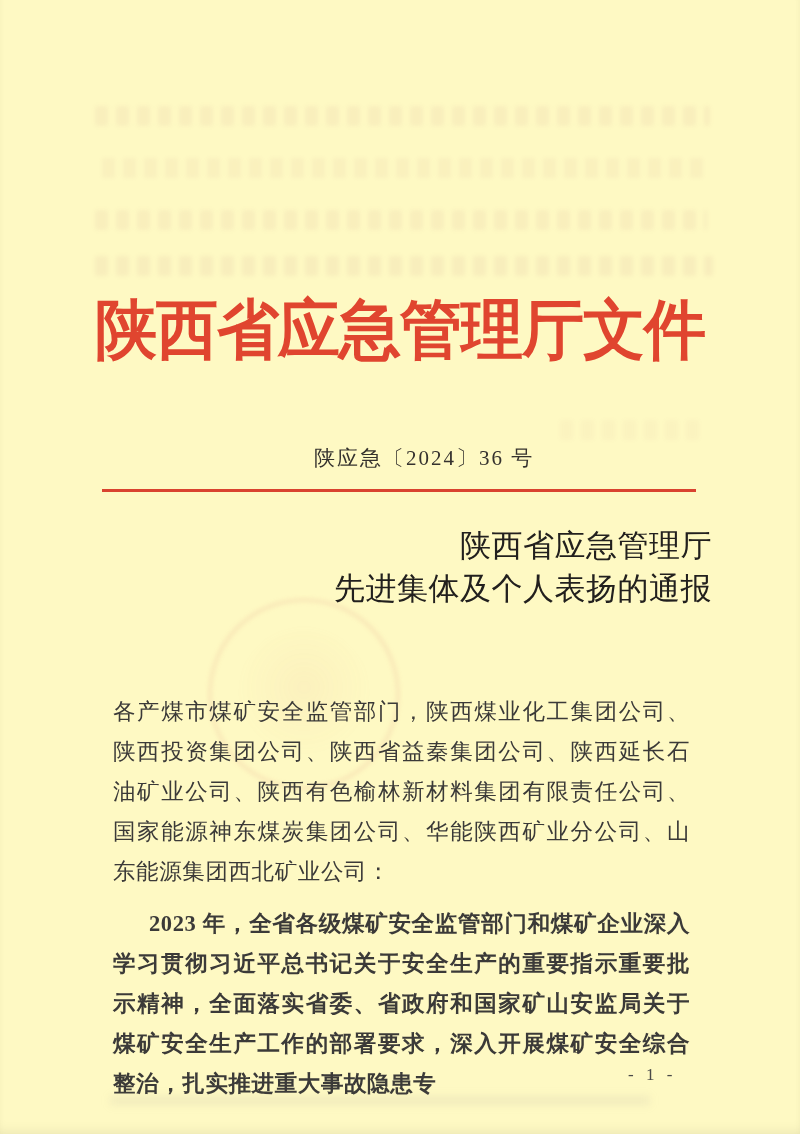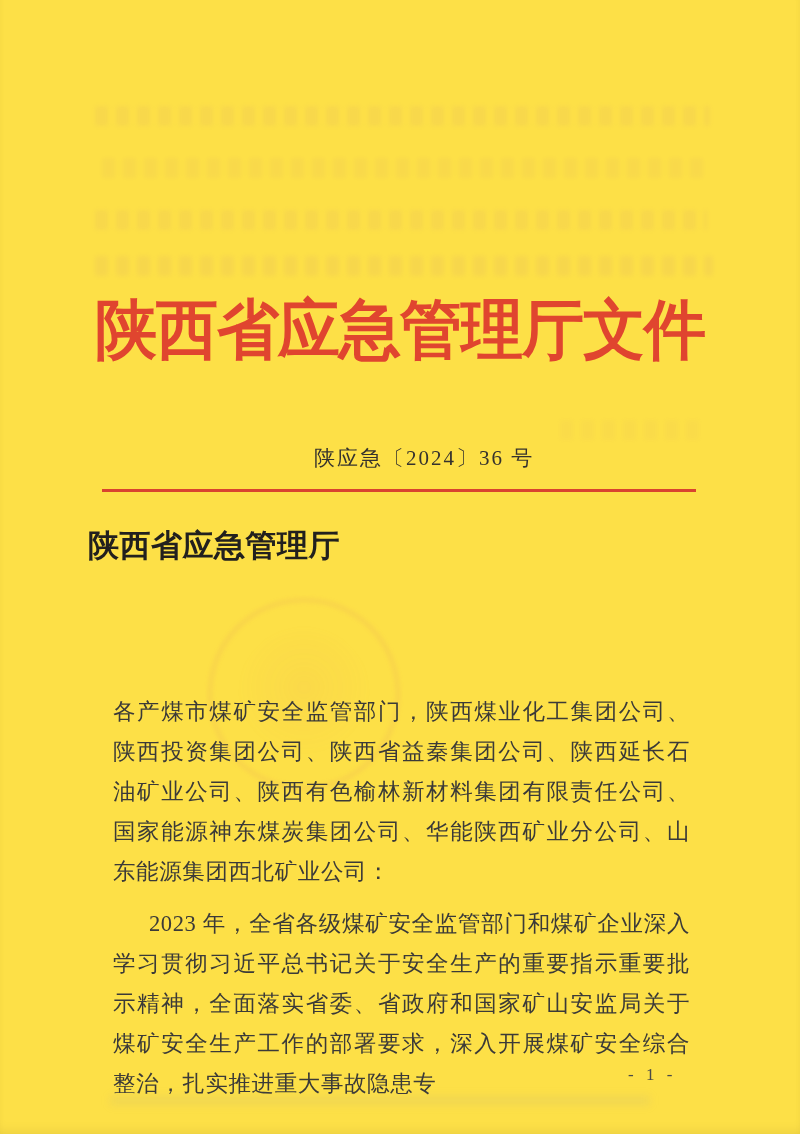--- a/index.html
+++ b/index.html
@@ -1,20 +1,20 @@
 <!DOCTYPE html>
 <html><head>
 <meta charset="utf-8">
 <style>
   html,body{margin:0;padding:0;background:#e9e7e2;}
   .page{
     position:relative;
     width:800px;height:1134px;
     margin:0 auto;
-    background:#fde047;
+    background:#fef9c3;
     overflow:hidden;
     font-family:"Liberation Serif", serif;
     box-shadow:inset 0 -8px 14px -8px rgba(0,0,0,0.10),
                inset -5px 0 10px -8px rgba(0,0,0,0.06),
                inset 5px 0 10px -9px rgba(0,0,0,0.05);
   }
   
   .bleed{
     position:absolute;
     height:20px;
@@ -67,39 +67,39 @@
   }
   .red-rule{
     position:absolute;
     top:489px;left:102px;
     width:594px;height:3px;
     background:#d9432f;
   }
   .doc-title{
     position:absolute;
     top:524px;left:88px;width:624px;
-    text-align:left;
+    text-align:right;
     color:#22201e;
     font-size:31px;
-    font-weight:700;
+    font-weight:400;
     line-height:43px;
     letter-spacing:0.5px;
   }
   .doc-title .t-line{white-space:nowrap;}
   .body-text{
     position:absolute;
     top:680px;left:101px;width:601px;
     color:#3b3a38;
     font-size:22.5px;
     line-height:40px;
     letter-spacing:0.6px;
     text-align:justify;
   }
   .body-text p{margin:12px;}
-  .body-text p.indent{text-indent:1.6em;}
+  .body-text p.indent{text-indent:1.6em;font-weight:bold;}
   .bottom-smudge{
     position:absolute;
     top:1096px;left:110px;width:540px;height:9px;
     background:rgba(160,158,152,0.14);
     filter:blur(4px);
   }
   .page-number{
     position:absolute;
     top:1065px;left:628px;
     color:#4a4a48;
@@ -122,20 +122,21 @@
   <div class="seal-ghost"></div>
 
   <div class="banner">陕西省应急管理厅文件</div>
 
   <div class="doc-number">陕应急〔2024〕36 号</div>
 
   <div class="red-rule"></div>
 
   <div class="doc-title">
     <div class="t-line">陕西省应急管理厅</div>
+    <div class="t-line">先进集体及个人表扬的通报</div>
   </div>
 
   <div class="body-text">
     <p>各产煤市煤矿安全监管部门，陕西煤业化工集团公司、陕西投资集团公司、陕西省益秦集团公司、陕西延长石油矿业公司、陕西有色榆林新材料集团有限责任公司、国家能源神东煤炭集团公司、华能陕西矿业分公司、山东能源集团西北矿业公司：</p>
     <p class="indent">2023 年，全省各级煤矿安全监管部门和煤矿企业深入学习贯彻习近平总书记关于安全生产的重要指示重要批示精神，全面落实省委、省政府和国家矿山安监局关于煤矿安全生产工作的部署要求，深入开展煤矿安全综合整治，扎实推进重大事故隐患专</p>
   </div>
 
   <div class="bottom-smudge"></div>
 
   <div class="page-number">- 1 -</div>

